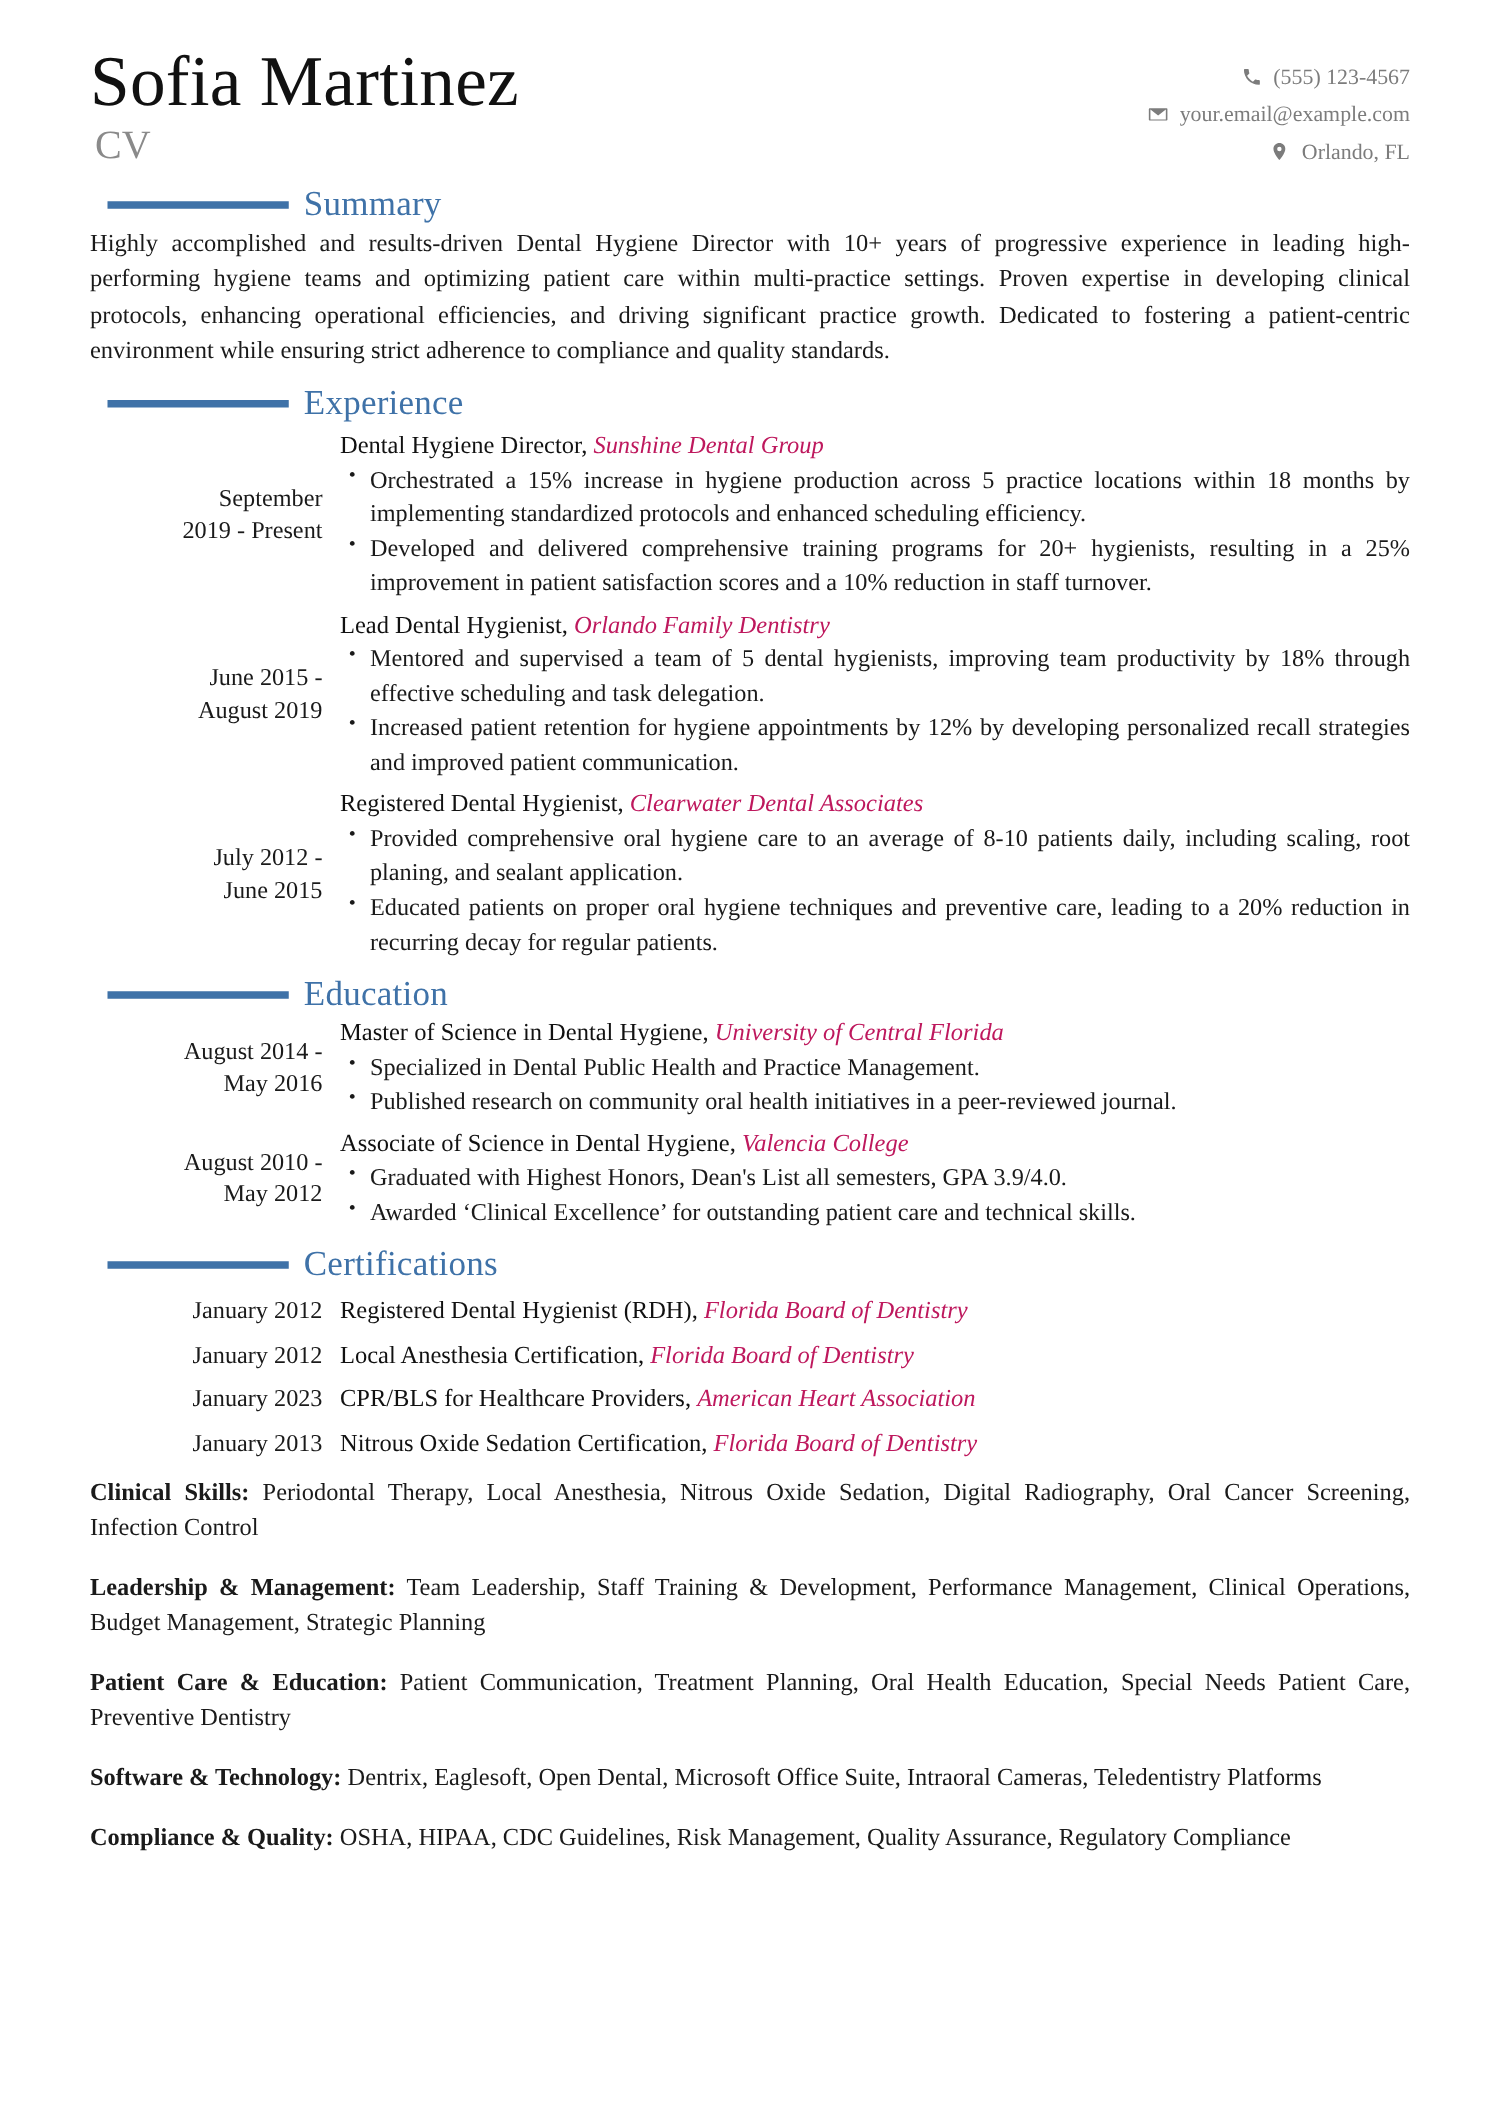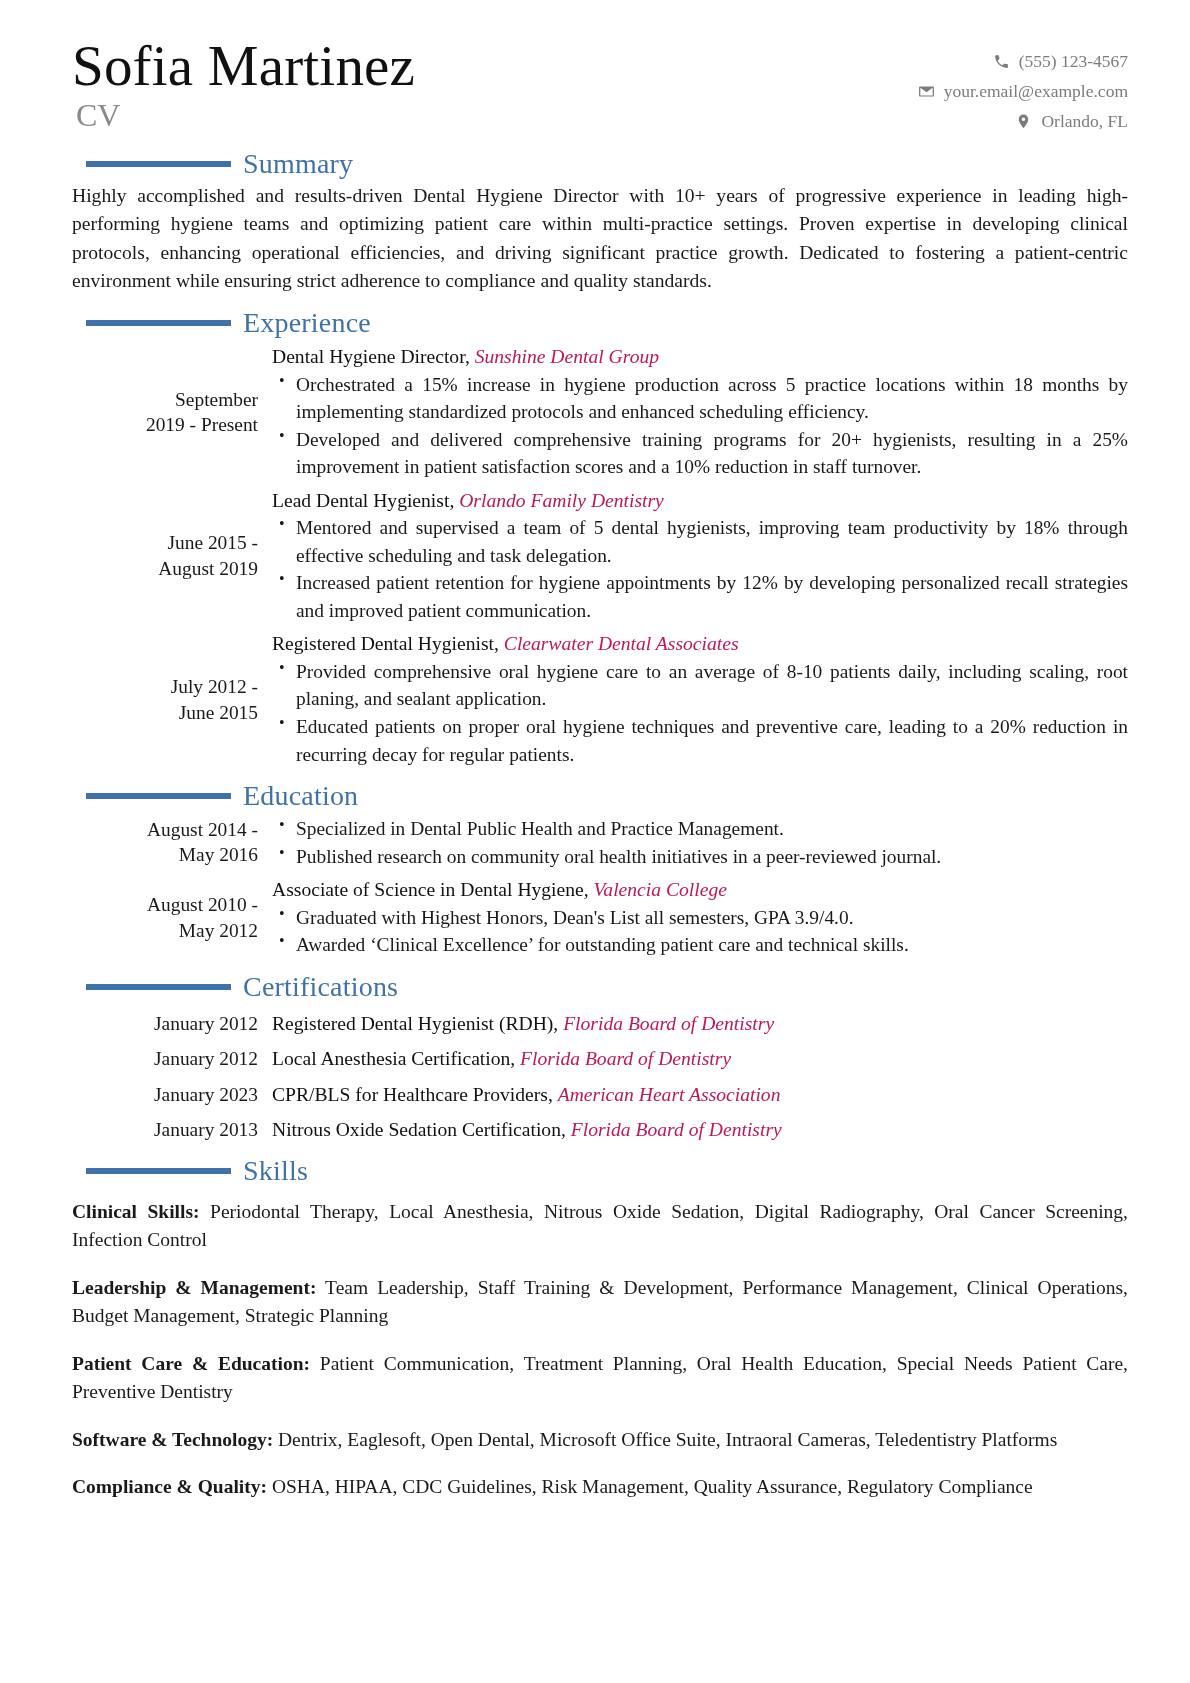--- a/index.html
+++ b/index.html
@@ -269,20 +269,23 @@
     <span class="rule"></span>
     <span class="section-title">Education</span>
   </div>
 
   <div class="entry tight">
     <div class="date-col">
       <div>August 2014 -</div>
       <div>May 2016</div>
     </div>
     <div class="body-col">
+      <div class="entry-title">
+        <span class="pos">Master of Science in Dental Hygiene</span><span>, </span><span class="org">University of Central Florida</span>
+      </div>
       <ul class="bullets">
         <li>Specialized in Dental Public Health and Practice Management.</li>
         <li>Published research on community oral health initiatives in a peer-reviewed journal.</li>
       </ul>
     </div>
   </div>
 
   <div class="entry">
     <div class="date-col">
       <div>August 2010 -</div>
@@ -325,24 +328,20 @@
     </div>
   </div>
 
   <div class="entry cert-row">
     <div class="date-col">January 2013</div>
     <div class="body-col entry-title">
       <span class="pos">Nitrous Oxide Sedation Certification</span><span>, </span><span class="org">Florida Board of Dentistry</span>
     </div>
   </div>
 
-  <div class="section-head">
-    <span class="rule"></span>
-    <span class="section-title">Skills</span>
-  </div>
 
   <p class="skill-line">
     <span class="cat">Clinical Skills:</span><span> Periodontal Therapy, Local Anesthesia, Nitrous Oxide Sedation, Digital Radiography, Oral Cancer Screening, Infection Control</span>
   </p>
   <p class="skill-line">
     <span class="cat">Leadership &amp; Management:</span><span> Team Leadership, Staff Training &amp; Development, Performance Management, Clinical Operations, Budget Management, Strategic Planning</span>
   </p>
   <p class="skill-line">
     <span class="cat">Patient Care &amp; Education:</span><span> Patient Communication, Treatment Planning, Oral Health Education, Special Needs Patient Care, Preventive Dentistry</span>
   </p>

